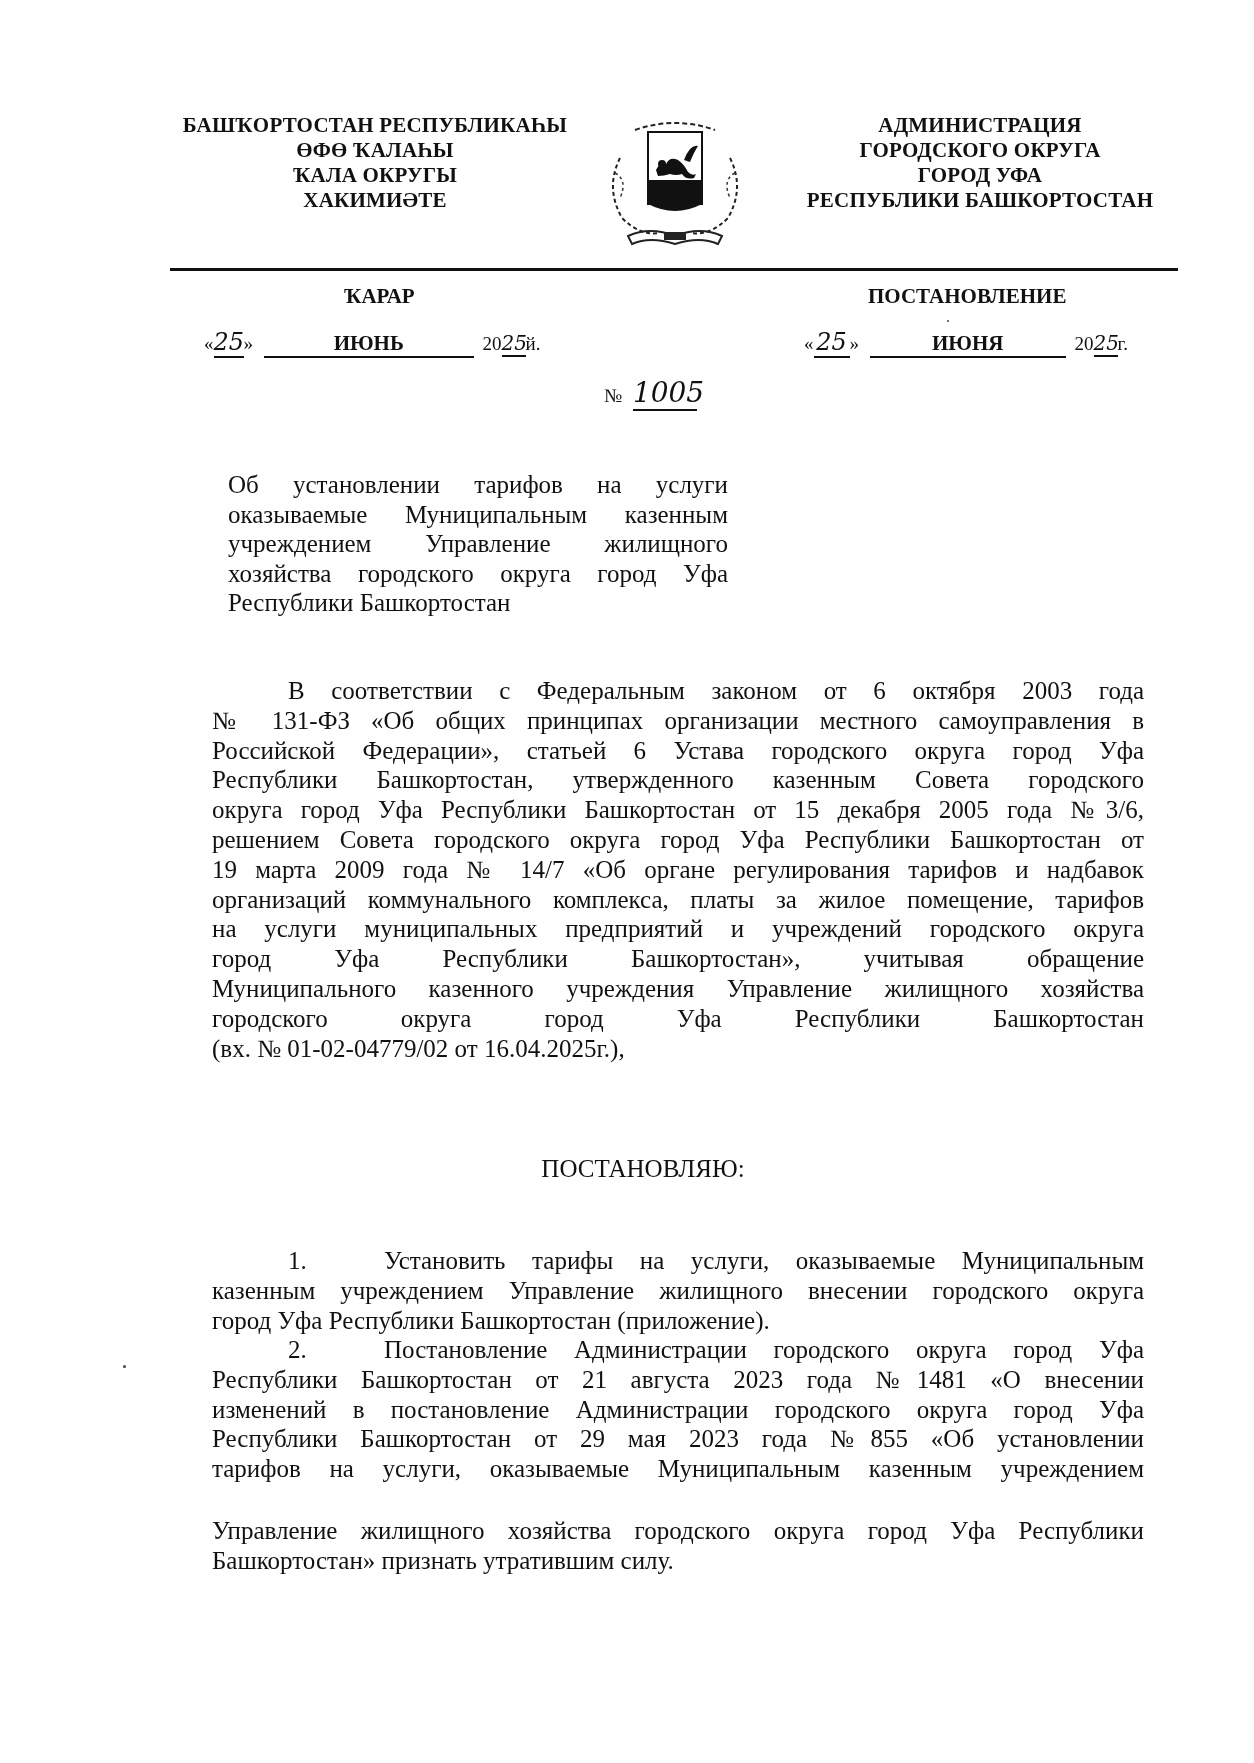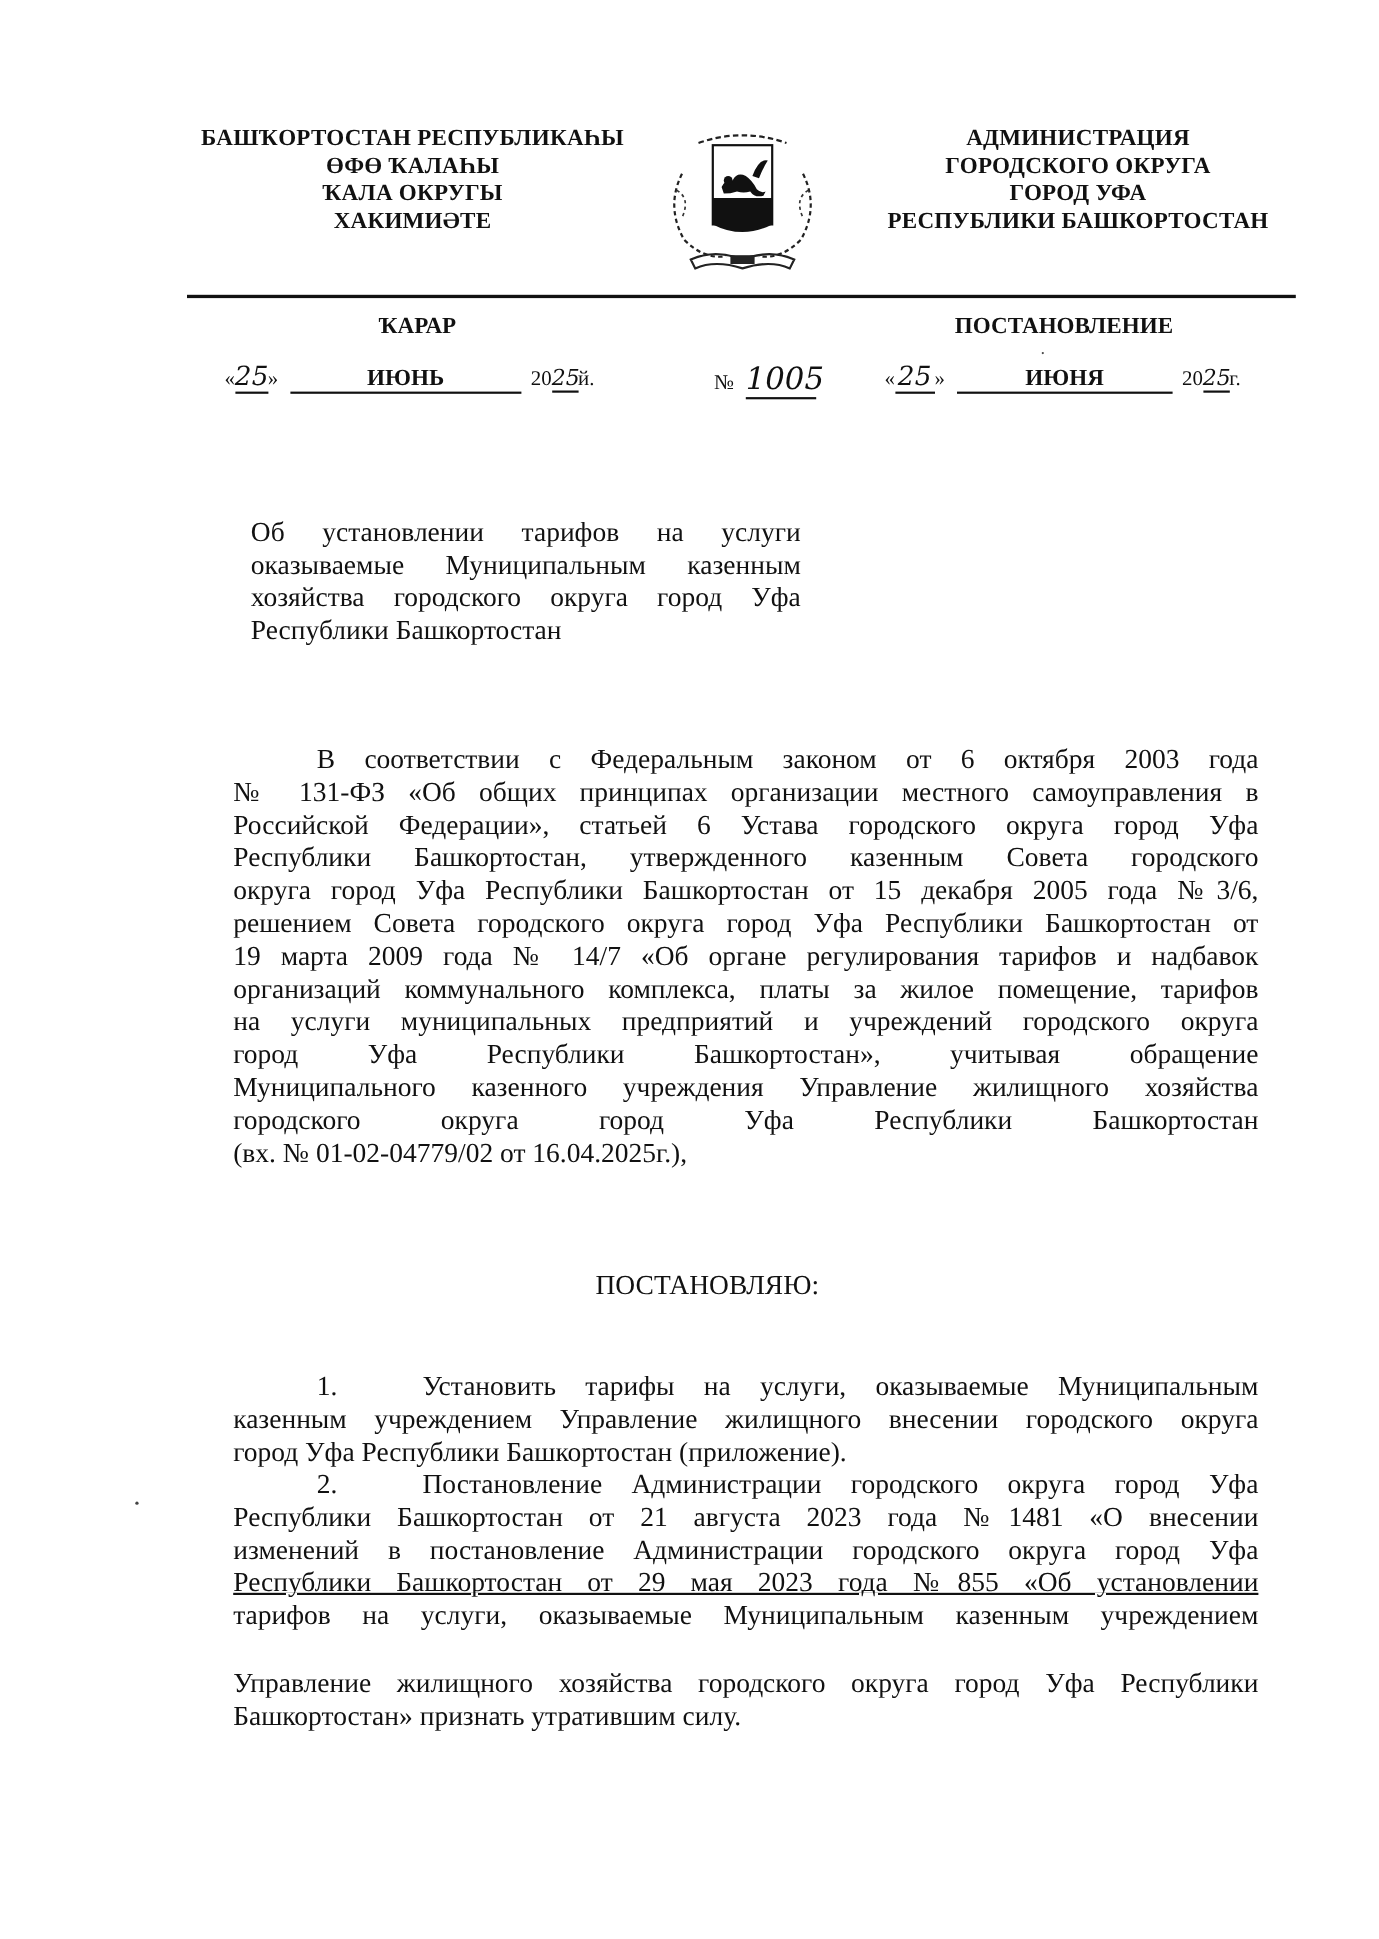--- a/index.html
+++ b/index.html
@@ -71,34 +71,35 @@
 
 <div id="karar" class="abs doctype">ҠАРАР</div>
 <div id="postanovlenie" class="abs doctype">ПОСТАНОВЛЕНИЕ</div>
 
 <div class="abs dateline" style="left:204px;">
   <span>«</span><span class="uline hand" style="width:30px;">25</span><span>»</span>
   <span class="uline month" style="width:210px; margin-left:6px;">ИЮНЬ</span>
   <span style="margin-left:4px;">20</span><span class="uline hand" style="width:24px; font-size:20px;">25</span><span>й.</span>
 </div>
 
-<div class="abs dateline" style="left:649px;">
+<div class="abs dateline" style="left:604px;margin-top:48px;">
   <span>№</span>
   <span class="uline hand" style="width:64px; font-size:28px; margin-left:6px;">1005</span>
 </div>
 
 <div class="abs dateline" style="left:804px;">
   <span>«</span><span class="uline hand" style="width:36px;">25</span><span>»</span>
   <span class="uline month" style="width:196px; margin-left:6px;">ИЮНЯ</span>
   <span style="margin-left:4px;">20</span><span class="uline hand" style="width:24px; font-size:20px;">25</span><span>г.</span>
 </div>
 
 <div class="abs title-block">
   <span class="line" style="width: 500px;">Об установлении тарифов на услуги</span>
   <span class="line" style="width: 500px;">оказываемые Муниципальным казенным</span>
+  <span class="line" style="width: 500px;">учреждением Управление жилищного</span>
   <span class="line" style="width: 500px;">хозяйства городского округа город Уфа</span>
   <span class="line last" style="width: 500px;">Республики Башкортостан</span>
 </div>
 
 <div class="para body-text" style="top:676px;">
   <span class="l indent" style="width:856px;">В соответствии с Федеральным законом от 6 октября 2003 года</span>
   <span class="l" style="width: 932px;">№ 131-ФЗ «Об общих принципах организации местного самоуправления в</span>
   <span class="l" style="width: 932px;">Российской Федерации», статьей 6 Устава городского округа город Уфа</span>
   <span class="l" style="width: 932px;">Республики Башкортостан, утвержденного казенным Совета городского</span>
   <span class="l" style="width: 932px;">округа город Уфа Республики Башкортостан от 15 декабря 2005 года №3/6,</span>
@@ -117,20 +118,20 @@
 <div class="para body-text" style="top:1246px;">
   <span class="l" style="padding-left:76px; width:856px; text-align-last:justify;"><span class="num">1.</span><span>Установить тарифы на услуги, оказываемые Муниципальным</span></span>
   <span class="l" style="width: 932px;">казенным учреждением Управление жилищного внесении городского округа</span>
   <span class="l last" style="width: 932px;">город Уфа Республики Башкортостан (приложение).</span>
 </div>
 
 <div class="para body-text" style="top:1335px;">
   <span class="l" style="padding-left:76px; width:856px;"><span class="num">2.</span><span>Постановление Администрации городского округа город Уфа</span></span>
   <span class="l" style="width: 932px;">Республики Башкортостан от 21 августа 2023 года №1481 «О внесении</span>
   <span class="l" style="width: 932px;">изменений в постановление Администрации городского округа город Уфа</span>
-  <span class="l" style="width: 932px; text-decoration: underline;">Республики Башкортостан от 29 мая 2023 года №855 «Об установлении</span>
+  <span class="l" style="width: 932px;">Республики Башкортостан от 29 мая 2023 года №855 «Об установлении</span>
   <span class="l" style="width: 932px;">тарифов на услуги, оказываемые Муниципальным казенным учреждением</span>
   <span class="l" style="width: 932px; margin-top: 32px;">Управление жилищного хозяйства городского округа город Уфа Республики</span>
   <span class="l last" style="width: 932px;">Башкортостан» признать утратившим силу.</span>
 </div>
 
 <div class="stray" style="left:123px; top:1365px;"></div>
 <div class="stray" style="left:947px; top:320px; width:2px; height:2px;"></div>
 
 </body></html>

